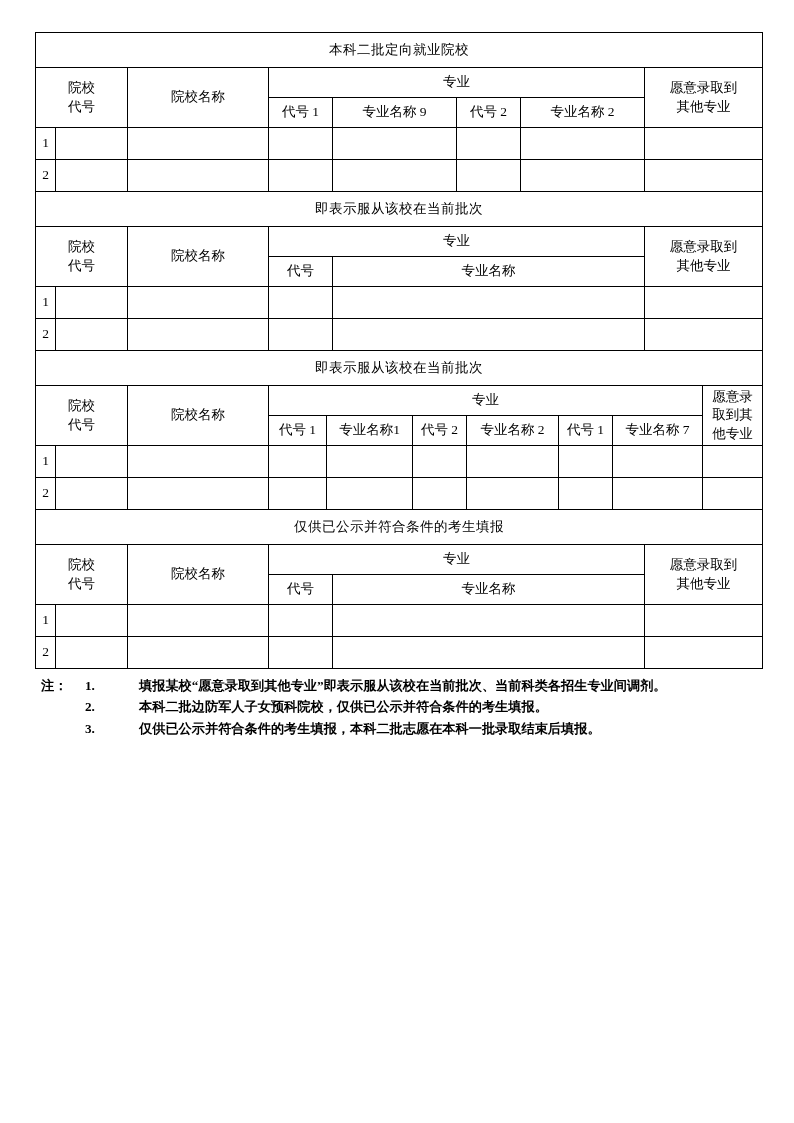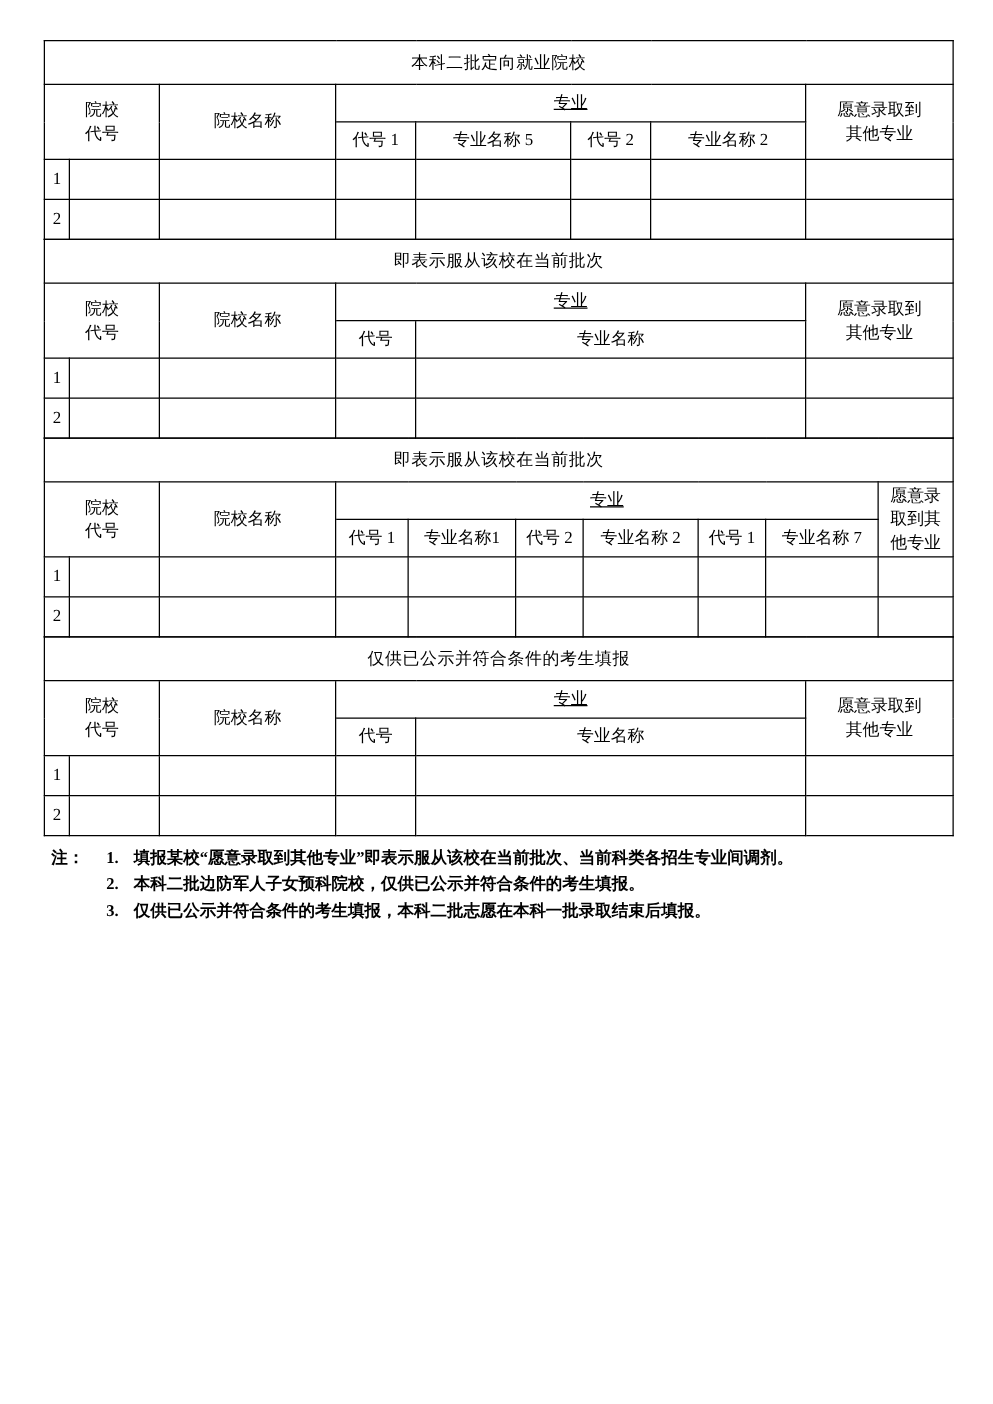--- a/index.html
+++ b/index.html
@@ -52,21 +52,20 @@
 
   
   td.hdr {
     font-size: 13.5px;
   }
   td.hdr-tall {
     height: 58px;
   }
   td.hdr-major-top {
     height: 29px;
-    text-decoration: underline;
   }
   td.hdr-major-sub {
     height: 29px;
   }
   td.hdr-willing {
     height: 58px;
     line-height: 1.45;
   }
   td.hdr-willing-3 {
     height: 58px;
@@ -111,20 +110,21 @@
   }
   .note-num {
     display: inline-block;
     width: 22px;
     flex: 0 0 22px;
     text-align: left;
     padding-left: 4px;
   }
   .note-body {
     flex: 1 1 auto;
+    margin-left: 32px;
   }
   .note-indent {
     flex: 0 0 40px;
   }
 </style>
 </head>
 <body>
 
 <div class="page">
 
@@ -152,21 +152,21 @@
           </td>
           <td class="hdr hdr-tall" rowspan="2">院校名称</td>
           <td class="hdr hdr-major-top" colspan="4">专业</td>
           <td class="hdr hdr-willing" rowspan="2">
             <div>愿意录取到</div>
             <div>其他专业</div>
           </td>
         </tr>
         <tr>
           <td class="hdr hdr-major-sub">代号 1</td>
-          <td class="hdr hdr-major-sub">专业名称 5</td>
+          <td class="hdr hdr-major-sub">专业名称 9</td>
           <td class="hdr hdr-major-sub">代号 2</td>
           <td class="hdr hdr-major-sub">专业名称 2</td>
         </tr>
         <tr>
           <td class="rownum">1</td>
           <td class="data-cell"></td>
           <td class="data-cell"></td>
           <td class="data-cell"></td>
           <td class="data-cell"></td>
           <td class="data-cell"></td>

